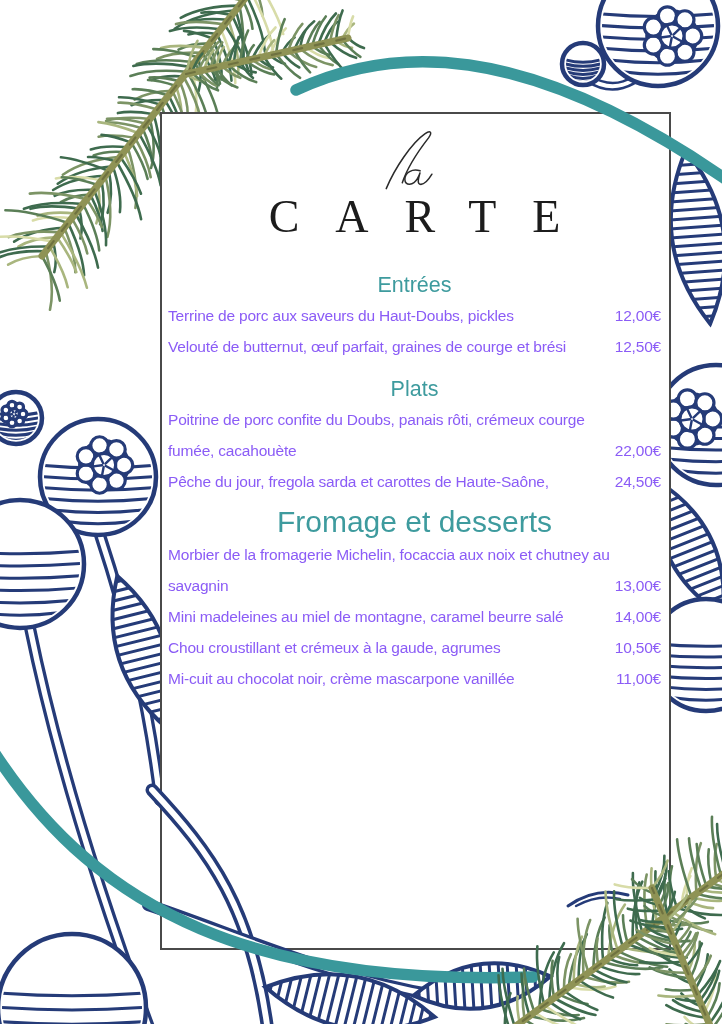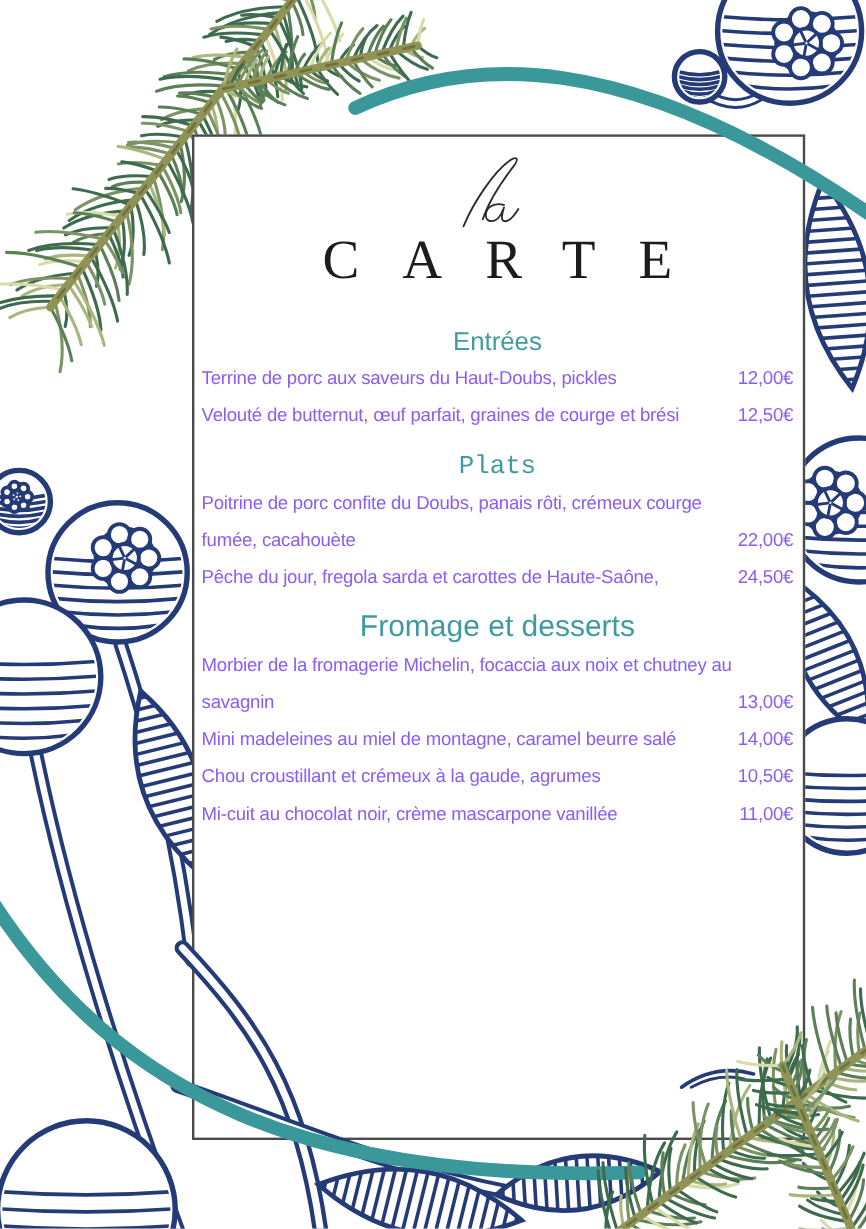--- a/index.html
+++ b/index.html
@@ -19,22 +19,22 @@
   .script-la{display:block;margin:2px auto 0 auto;}
   .title-main{
     font-family:"Liberation Serif","DejaVu Serif",serif;
     font-size:46px;line-height:50px;color:#1c1c1c;text-align:center;
     letter-spacing:0.78em;text-indent:0.78em;font-weight:500;margin-top:0;
   }
   .section-heading{
     color:#3E9B9E;text-align:center;font-size:21.5px;line-height:30px;font-weight:400;
   }
   .section-heading.h0{margin-top:28px;}
-  .section-heading.h1{margin-top:12px;font-family:Liberation Mono, monospace;}
-  .section-heading.h2{margin-top:8px;font-size:25px;line-height:34px;}
+  .section-heading.h1{margin-top:12px;}
+  .section-heading.h2{margin-top:8px;font-size:30px;line-height:34px;}
   .row{position:relative;font-size:15.5px;letter-spacing:-0.2px;color:#8b5cf6;}
   .row .line{display:block;line-height:31px;white-space:nowrap;}
   .row .line.last{padding-right:62px;}
   .row .price{position:absolute;right:0;bottom:0;line-height:31px;white-space:nowrap;}
 </style>
 </head>
 <body>
 
 <svg id="decor-base" width="722" height="1024" viewBox="0 0 722 1024">
     <defs>

